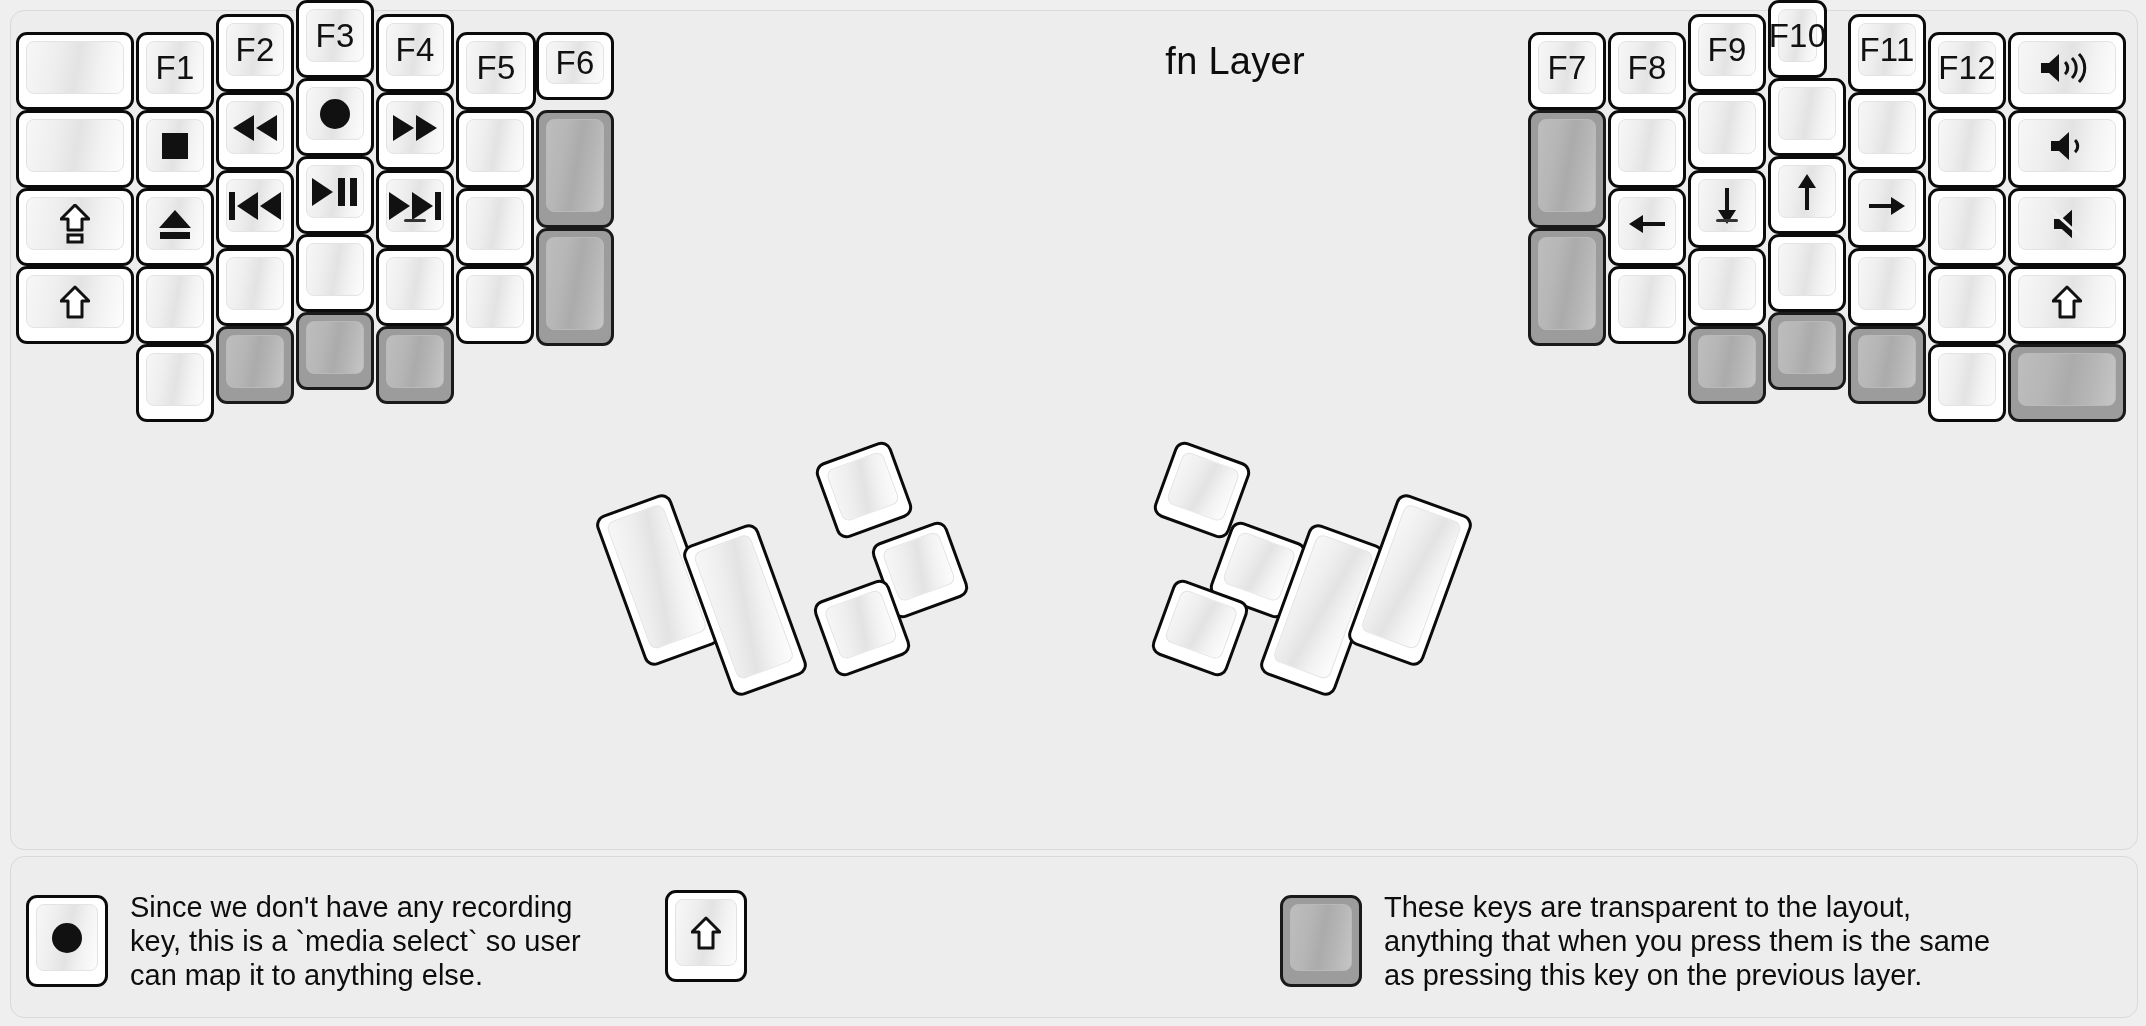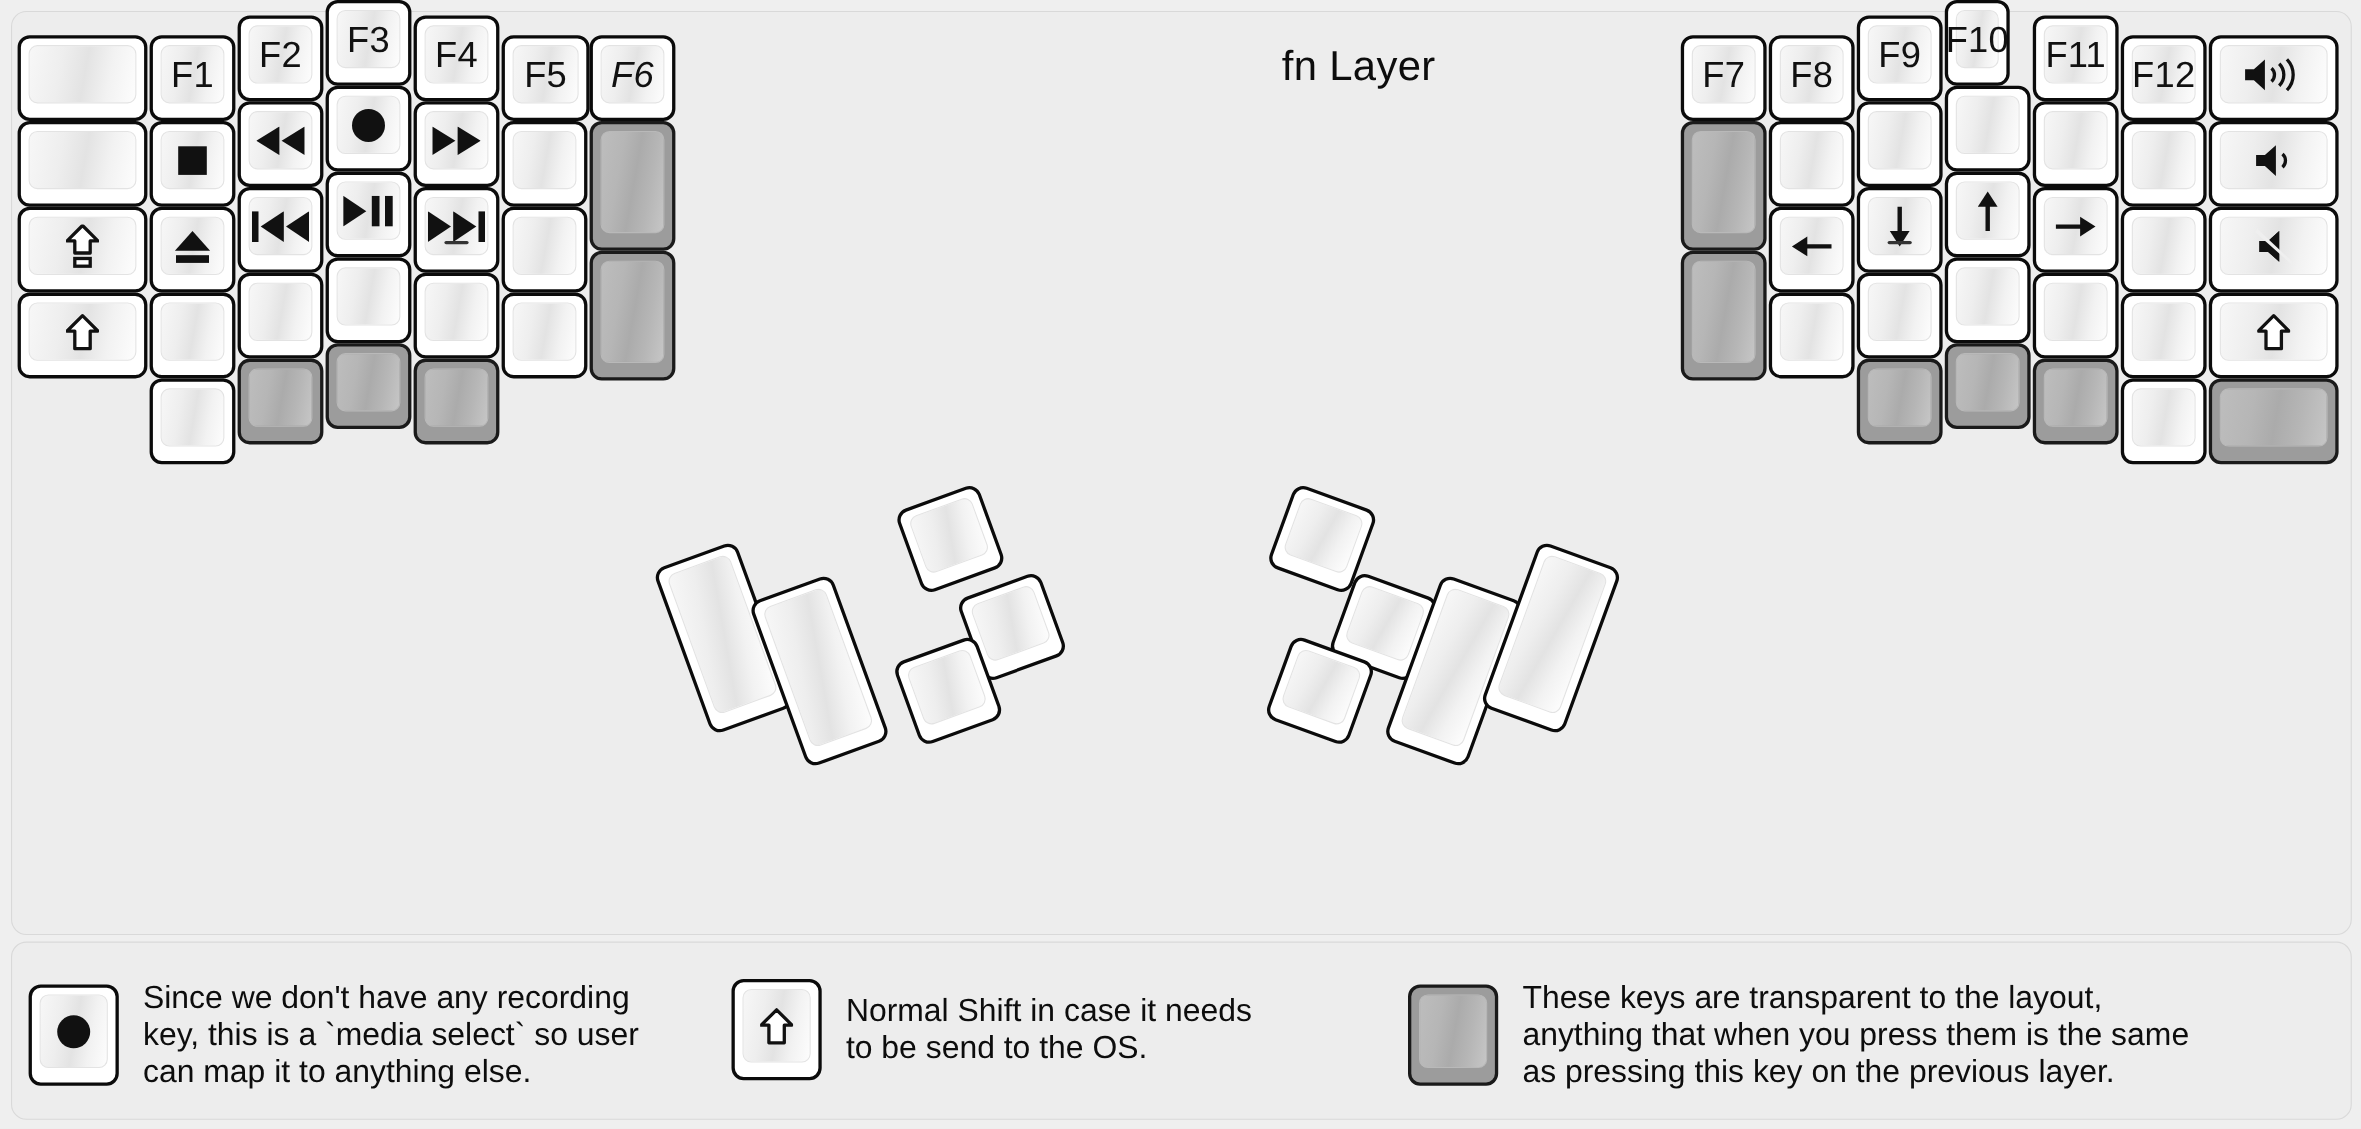--- a/index.html
+++ b/index.html
@@ -284,21 +284,21 @@
       </div>
       <div class="key" style="left: 456px; top: 110px; width: 78px; height: 78px;">
         <div class="cap"></div>
       </div>
       <div class="key" style="left: 456px; top: 188px; width: 78px; height: 78px;">
         <div class="cap"></div>
       </div>
       <div class="key" style="left: 456px; top: 266px; width: 78px; height: 78px;">
         <div class="cap"></div>
       </div>
-      <div class="key" style="left: 536px; top: 32px; width: 78px; height: 78px; font-style: italic;">
+      <div class="key" style="left: 536px; top: 32px; width: 78px; height: 68px;">
         <div class="cap">
           <span class="lg">F6</span>
         </div>
       </div>
       <div class="key trans" style="left: 536px; top: 110px; width: 78px; height: 118px;">
         <div class="cap"></div>
       </div>
       <div class="key trans" style="left: 536px; top: 228px; width: 78px; height: 118px;">
         <div class="cap"></div>
       </div>
@@ -521,22 +521,20 @@
       <div class="legend-item" style="left: 665px; top: 890px;">
         <div class="legend-key">
           <div class="cap">
             <span>
               <svg class="glyph" width="30" height="34" viewBox="0 0 30 34" xmlns="http://www.w3.org/2000/svg">
                 <polygon points="15,2 29,16 22,16 22,32 8,32 8,16 1,16" fill="#fff" stroke="#111" stroke-width="3" stroke-linejoin="round"></polygon>
               </svg>
             </span>
           </div>
         </div>
-        <div class="legend-text">Normal Shift in case it needs
-to be send to the OS.</div>
       </div>
       <div class="legend-item" style="left: 1280px; top: 890px;">
         <div class="legend-key trans">
           <div class="cap"></div>
         </div>
         <div class="legend-text">These keys are transparent to the layout,
 anything that when you press them is the same
 as pressing this key on the previous layer.</div>
       </div>
     </div>

